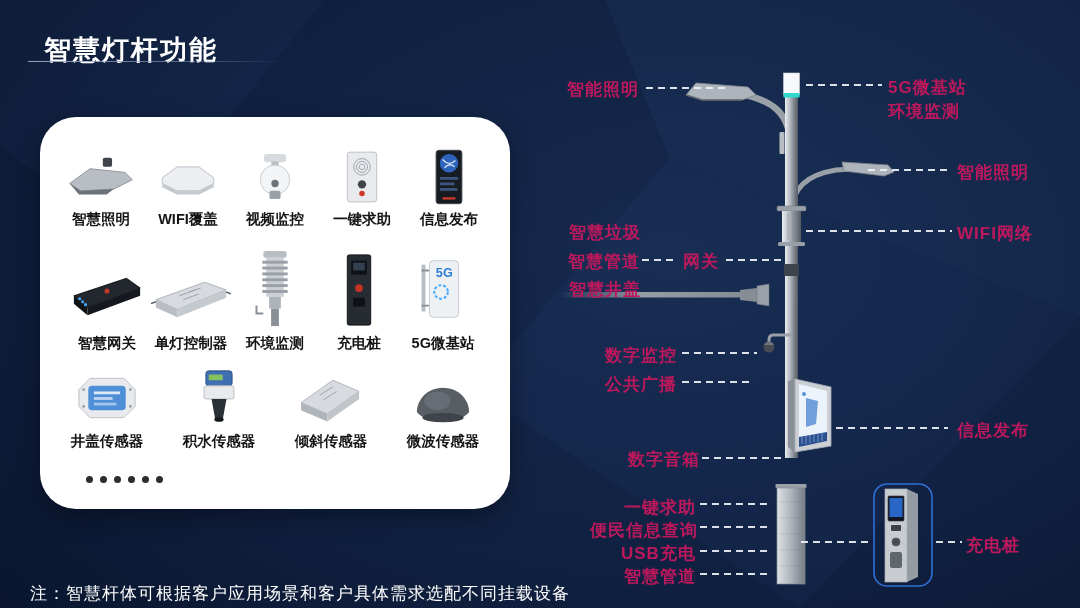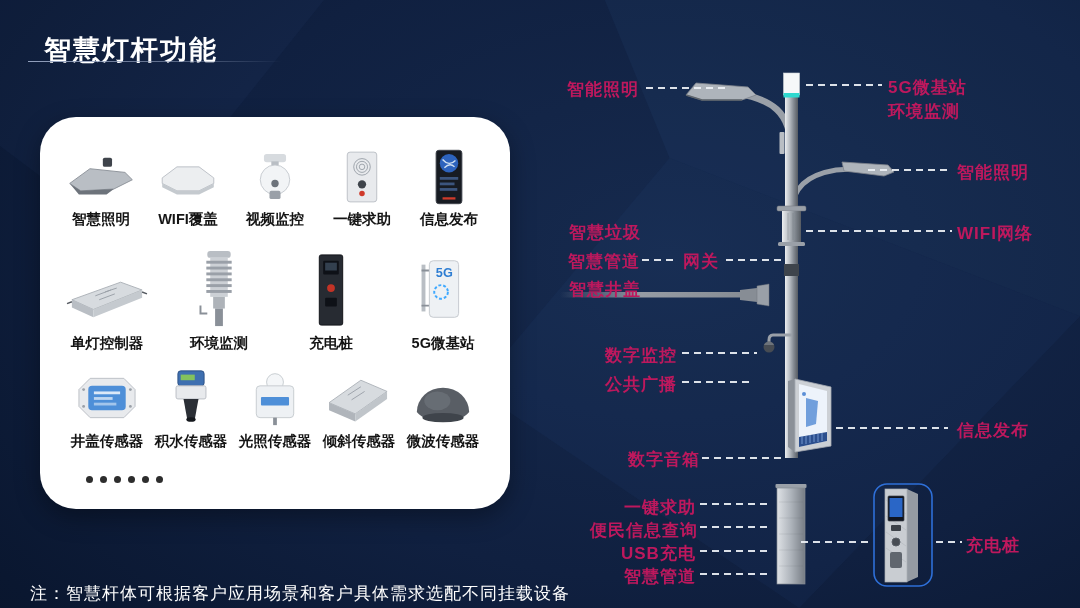--- a/index.html
+++ b/index.html
@@ -110,20 +110,34 @@
           </svg>
       </div>
       <div class="devlabel">信息发布</div>
     </div>
   </div>
 
   <div class="dev-row r2">
     <div class="dev">
       <div class="devimg">
         <svg viewBox="0 0 84 80">
+            <polygon points="8,46 62,28 76,38 22,58" fill="#23272e" stroke="#0f1216"></polygon>
+            <polygon points="8,46 22,58 22,66 8,54" fill="#101318"></polygon>
+            <polygon points="22,58 76,38 76,46 22,66" fill="#15181e"></polygon>
+            <circle cx="14" cy="49" r="1.6" fill="#3fa9ff"></circle>
+            <circle cx="17" cy="52" r="1.6" fill="#3fa9ff"></circle>
+            <circle cx="20" cy="55" r="1.6" fill="#3fa9ff"></circle>
+            <circle cx="42" cy="41" r="2.6" fill="#c0392b"></circle>
+          </svg>
+      </div>
+      <div class="devlabel">智慧网关</div>
+    </div>
+    <div class="dev">
+      <div class="devimg">
+        <svg viewBox="0 0 84 80">
             <polygon points="6,50 56,32 78,40 28,60" fill="#d7dbdf" stroke="#aeb3b9"></polygon>
             <polygon points="6,50 28,60 28,68 6,58" fill="#b9bec4"></polygon>
             <polygon points="28,60 78,40 78,48 28,68" fill="#c5cacf"></polygon>
             <path d="M30,46 l16,-6 M34,50 l16,-6 M40,42 l12,-4" stroke="#9aa0a8" stroke-width="1"></path>
             <path d="M6,52 l-5,2 M78,42 l5,2" stroke="#565b62" stroke-width="1.5"></path>
           </svg>
       </div>
       <div class="devlabel">单灯控制器</div>
     </div>
     <div class="dev">
@@ -193,31 +207,20 @@
       <div class="devimg">
         <svg viewBox="0 0 84 62">
             <rect x="28" y="2" width="28" height="16" rx="3" fill="#3e6fb0" stroke="#2c5084"></rect>
             <rect x="31" y="6" width="15" height="6" fill="#8fd14f" opacity="0.85"></rect>
             <rect x="26" y="18" width="32" height="14" rx="2" fill="#e8eaed" stroke="#b9bec4"></rect>
             <polygon points="34,32 50,32 46,54 38,54" fill="#2b2f36"></polygon>
             <ellipse cx="42" cy="54" rx="5" ry="2.5" fill="#15181d"></ellipse>
           </svg>
       </div>
       <div class="devlabel">积水传感器</div>
-    </div>
-    <div class="dev">
-      <div class="devimg">
-        <svg viewBox="0 0 84 62">
-            <circle cx="42" cy="14" r="9" fill="#f4f6f8" stroke="#c5cacf"></circle>
-            <rect x="22" y="18" width="40" height="34" rx="4" fill="#eef1f4" stroke="#c5cacf"></rect>
-            <rect x="27" y="30" width="30" height="9" rx="1" fill="#4e8fd8"></rect>
-            <rect x="40" y="52" width="4" height="8" fill="#8a9098"></rect>
-          </svg>
-      </div>
-      <div class="devlabel">光照传感器</div>
     </div>
     <div class="dev">
       <div class="devimg">
         <svg viewBox="0 0 84 62">
             <polygon points="10,36 44,12 72,24 38,48" fill="#d7dbdf" stroke="#aeb3b9"></polygon>
             <polygon points="10,36 38,48 38,56 10,44" fill="#b0b5bb"></polygon>
             <polygon points="38,48 72,24 72,32 38,56" fill="#c0c5ca"></polygon>
             <path d="M30,28 l14,-9 M34,33 l14,-9" stroke="#9aa0a8" stroke-width="1"></path>
           </svg>
       </div>

